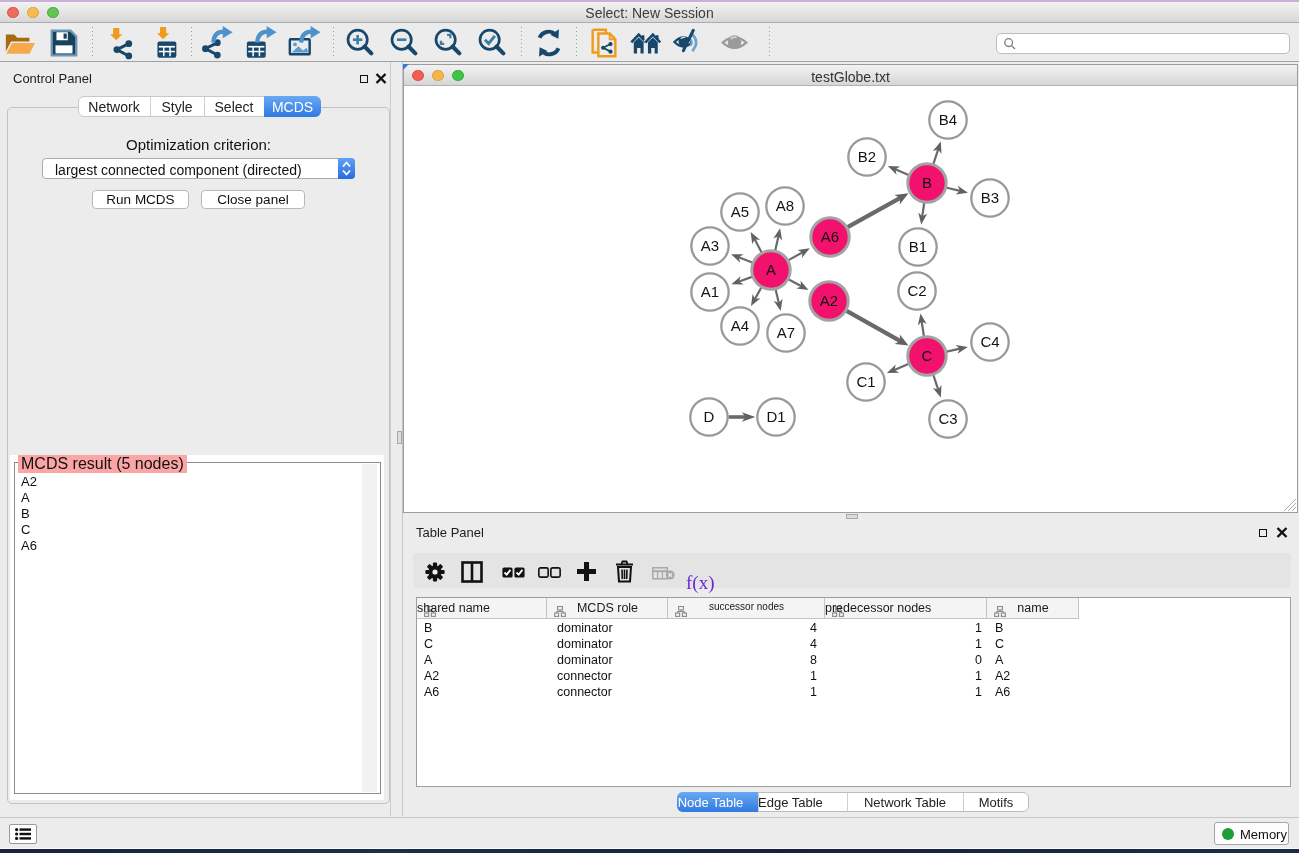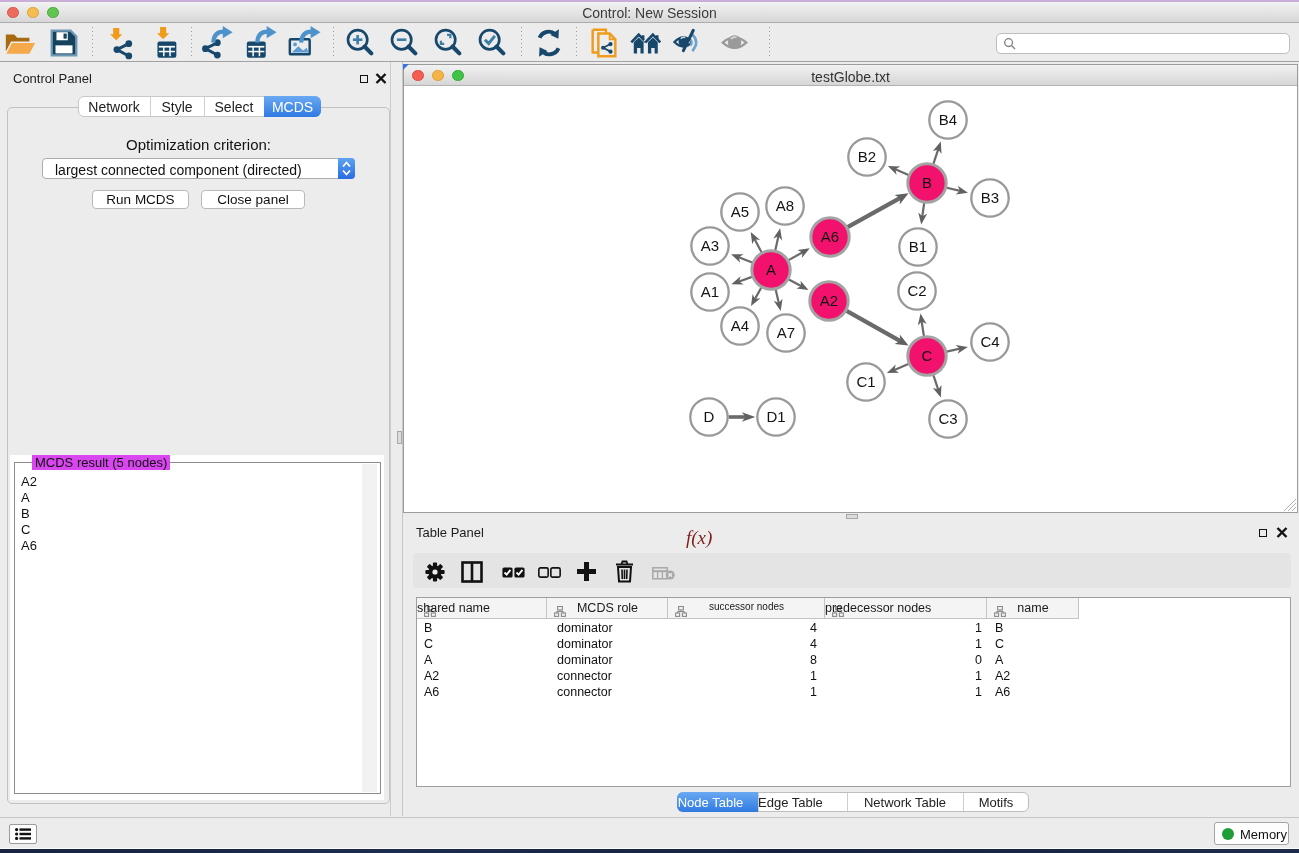--- a/index.html
+++ b/index.html
@@ -6,21 +6,21 @@
 .abs{position:absolute}
 .t{position:absolute;white-space:nowrap}
 </style></head><body>
 <div class="abs" style="left:0;top:0;width:1299px;height:2px;background:#c9aed8"></div>
 <div class="abs" style="left:0;top:848px;width:1299px;height:1px;background:#fbfbfb"></div>
 <div class="abs" style="left:0;top:849px;width:1299px;height:4px;background:linear-gradient(90deg,#17233e,#1c2c4e 30%,#16223c 60%,#1d2b4a)"></div>
 <div class="abs" style="left:0;top:2px;width:1299px;height:21px;background:linear-gradient(#f2f2f2,#d7d7d7);border-bottom:1px solid #acacac"></div>
 <div class="abs" style="left:7.2px;top:6.6px;width:11.6px;height:11.6px;border-radius:50%;background:#ed6a5e;border:1px solid #d55750"></div>
 <div class="abs" style="left:27.2px;top:6.6px;width:11.6px;height:11.6px;border-radius:50%;background:#f5bd4f;border:1px solid #d9a13f"></div>
 <div class="abs" style="left:47.2px;top:6.6px;width:11.6px;height:11.6px;border-radius:50%;background:#61c454;border:1px solid #4aa93c"></div>
-<div class="t" style="left:0;top:5px;width:1299px;text-align:center;font-size:14px;color:#3c3c3c">Control: New Session</div>
+<div class="t" style="left:0;top:5px;width:1299px;text-align:center;font-size:14px;color:#3c3c3c">Select: New Session</div>
 <div class="abs" style="left:0;top:23px;width:1299px;height:39px;background:#ececec;border-bottom:1px solid #a2a2a2"></div>
 <div class="abs" style="left:92px;top:27px;width:1px;height:31px;background:repeating-linear-gradient(#9c9c9c 0 1px,transparent 1px 4px)"></div>
 <div class="abs" style="left:191px;top:27px;width:1px;height:31px;background:repeating-linear-gradient(#9c9c9c 0 1px,transparent 1px 4px)"></div>
 <div class="abs" style="left:333px;top:27px;width:1px;height:31px;background:repeating-linear-gradient(#9c9c9c 0 1px,transparent 1px 4px)"></div>
 <div class="abs" style="left:521px;top:27px;width:1px;height:31px;background:repeating-linear-gradient(#9c9c9c 0 1px,transparent 1px 4px)"></div>
 <div class="abs" style="left:576px;top:27px;width:1px;height:31px;background:repeating-linear-gradient(#9c9c9c 0 1px,transparent 1px 4px)"></div>
 <div class="abs" style="left:769px;top:27px;width:1px;height:31px;background:repeating-linear-gradient(#9c9c9c 0 1px,transparent 1px 4px)"></div>
 <svg style="position:absolute;left:3px;top:26px" width="34" height="34" viewBox="0 0 36 36">
     <path d="M 3 9 L 12 9 L 15 12.5 L 28 12.5 L 28 16.5 L 8.5 16.5 L 3 27 Z" fill="#a86a10"></path>
     <path d="M 9.5 18 L 34 18 L 28 29.5 L 3.6 29.5 Z" fill="#f5a94a"></path>
@@ -158,21 +158,21 @@
 <div class="abs" style="left:338px;top:158px;width:17px;height:21px;background:linear-gradient(#5ea3f2,#2a6be2);border-radius:0 4px 4px 0"></div>
 <svg class="abs" style="left:340px;top:161px" width="13" height="15" viewBox="0 0 13 15">
     <path d="M 3 5.5 L 6.5 1.5 L 10 5.5 M 3 9.5 L 6.5 13.5 L 10 9.5" fill="none" stroke="#fff" stroke-width="1.8"></path>
   </svg>
 <div class="abs" style="left:92px;top:190px;width:97px;height:19px;background:#fff;border:1px solid #b9b9b9;border-radius:4px"></div>
 <div class="t" style="left:92px;top:192px;width:97px;text-align:center;font-size:13.5px;color:#111">Run MCDS</div>
 <div class="abs" style="left:201px;top:190px;width:104px;height:19px;background:#fff;border:1px solid #b9b9b9;border-radius:4px"></div>
 <div class="t" style="left:201px;top:192px;width:104px;text-align:center;font-size:13.5px;color:#111">Close panel</div>
 <div class="abs" style="left:10px;top:455px;width:374px;height:345px;background:#fff"></div>
 <div class="abs" style="left:14px;top:462px;width:367px;height:332px;border:1px solid #8b8b8b"></div>
-<div class="t" style="left:32px;top:455px;font-size:13px;color:#111;background:#d946ef;padding:0 3px">MCDS result (5 nodes)</div>
+<div class="t" style="left:18px;top:455px;font-size:16px;color:#111;background:#fca5a5;padding:0 3px">MCDS result (5 nodes)</div>
 <div class="abs" style="left:362px;top:464px;width:15px;height:328px;background:#f2f2f2"></div>
 <div class="t" style="left:21px;top:474px;font-size:13px;color:#111;line-height:16px">
     <div style="height:16px">A2</div>
     <div style="height:16px">A</div>
     <div style="height:16px">B</div>
     <div style="height:16px">C</div>
     <div style="height:16px">A6</div>
   </div>
 <div class="abs" style="left:390px;top:62px;width:1px;height:754px;background:#cccccc"></div>
 <div class="abs" style="left:402px;top:62px;width:1px;height:754px;background:#c6c6c6"></div>
@@ -320,21 +320,21 @@
     <line x1="12" y1="9.5" x2="11.7" y2="19" stroke="#111" stroke-width="1.6"></line>
   </svg>
 <svg class="abs" style="left:652px;top:567px" width="23" height="13" viewBox="0 0 23 13">
     <rect x="0.8" y="0.8" width="14.5" height="11" fill="none" stroke="#a8a8a8" stroke-width="1.5"></rect>
     <line x1="0.8" y1="4.2" x2="15.3" y2="4.2" stroke="#a8a8a8" stroke-width="2"></line>
     <line x1="5.6" y1="4.2" x2="5.6" y2="11.5" stroke="#a8a8a8" stroke-width="1.3"></line>
     <line x1="10.4" y1="4.2" x2="10.4" y2="11.5" stroke="#a8a8a8" stroke-width="1.3"></line>
     <circle cx="18.2" cy="8" r="4.5" fill="#a8a8a8"></circle>
     <path d="M 16.4 6.2 L 20 9.8 M 20 6.2 L 16.4 9.8" stroke="#ececec" stroke-width="1.3"></path>
   </svg>
-<div class="t" style="left:686px;top:527px;font-size:19px;color:#7f1d1d;font-family:'Liberation Serif',serif;font-style:italic">f(x)</div>
+<div class="t" style="left:686px;top:572px;font-size:19px;color:#6d28d9;font-family:'Liberation Serif',serif;">f(x)</div>
 <div class="abs" style="left:416px;top:597px;width:875px;height:190px;background:#fff;border:1px solid #9e9e9e"></div>
 <div class="abs" style="left:417px;top:598px;width:662px;height:21px;background:#f4f4f4;border-bottom:1px solid #c4c4c4"></div>
 <div class="abs" style="left:546px;top:598px;width:1px;height:21px;background:#c4c4c4"></div>
 <div class="abs" style="left:424px;top:603px"><svg width="12" height="11" viewBox="0 0 12 11">
       <rect x="3.6" y="0.5" width="4.8" height="3.4" fill="none" stroke="#8a8a8a" stroke-width="1.1"></rect>
       <rect x="0.6" y="7" width="4" height="3.4" fill="none" stroke="#8a8a8a" stroke-width="1.1"></rect>
       <rect x="7.4" y="7" width="4" height="3.4" fill="none" stroke="#8a8a8a" stroke-width="1.1"></rect>
       <path d="M 6 4 L 6 5.5 M 2.6 7 L 2.6 5.5 L 9.4 5.5 L 9.4 7" fill="none" stroke="#8a8a8a" stroke-width="1"></path>
     </svg></div>
 <div class="t" style="left:417px;top:601px;width:130px;text-align:left;font-size:12.5px;color:#1a1a1a">shared name</div>

